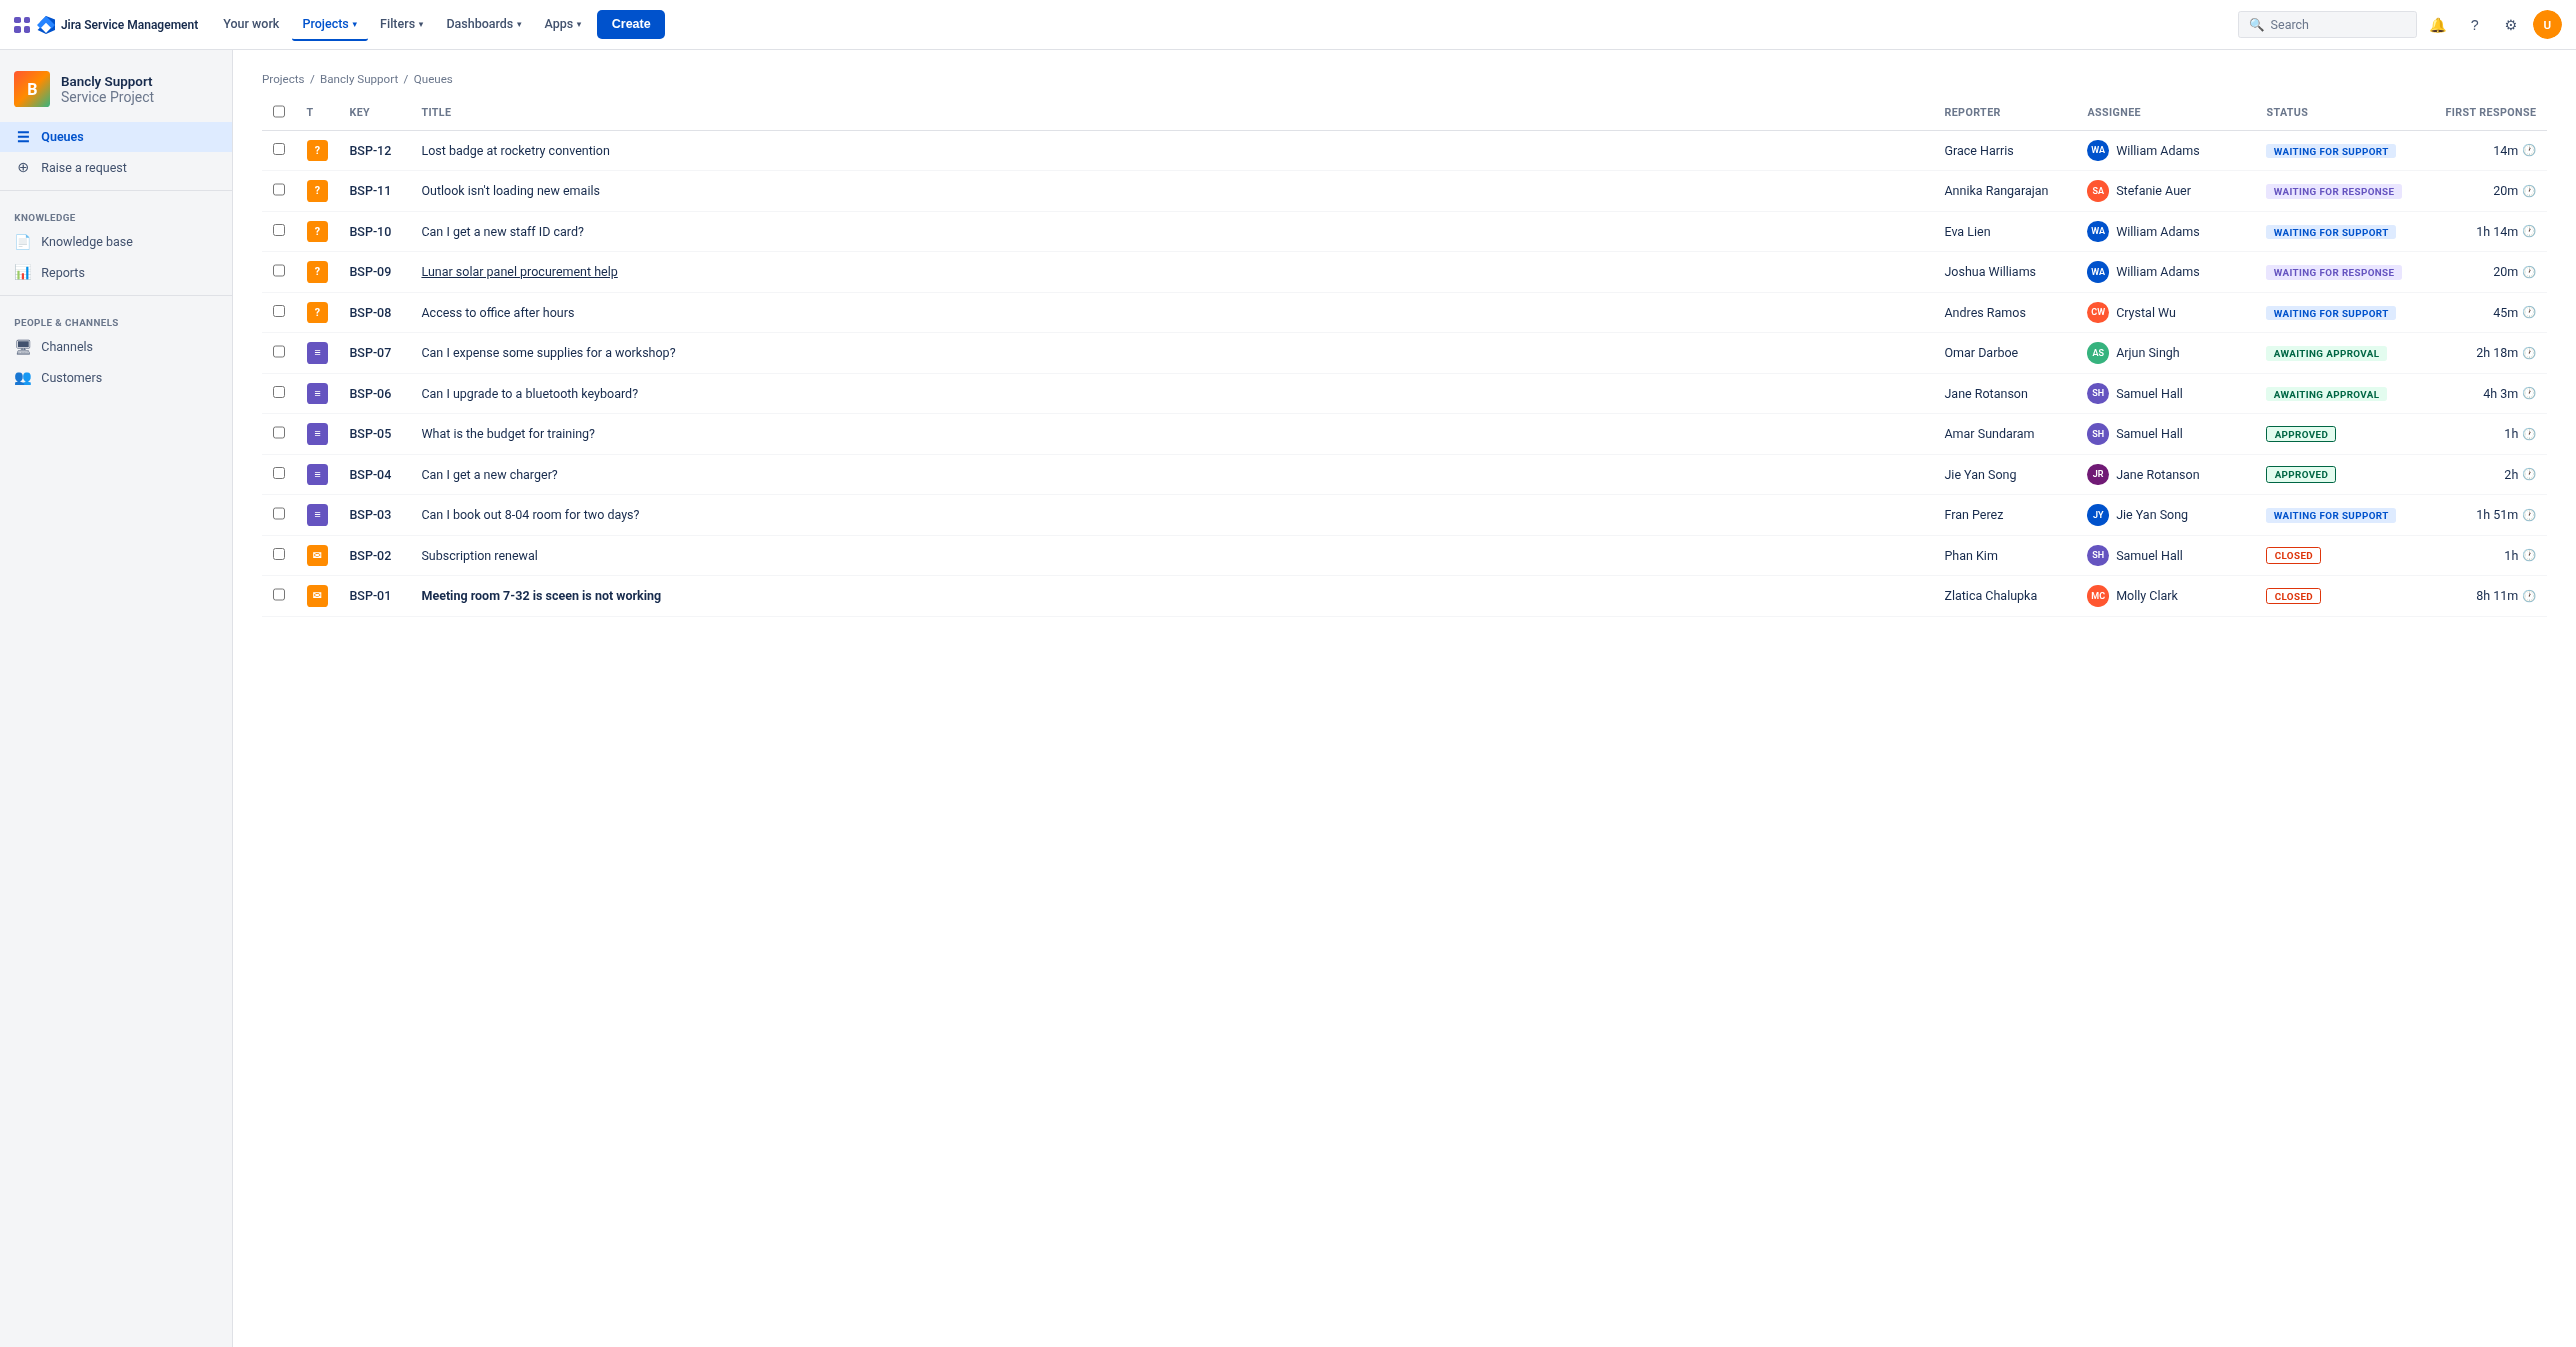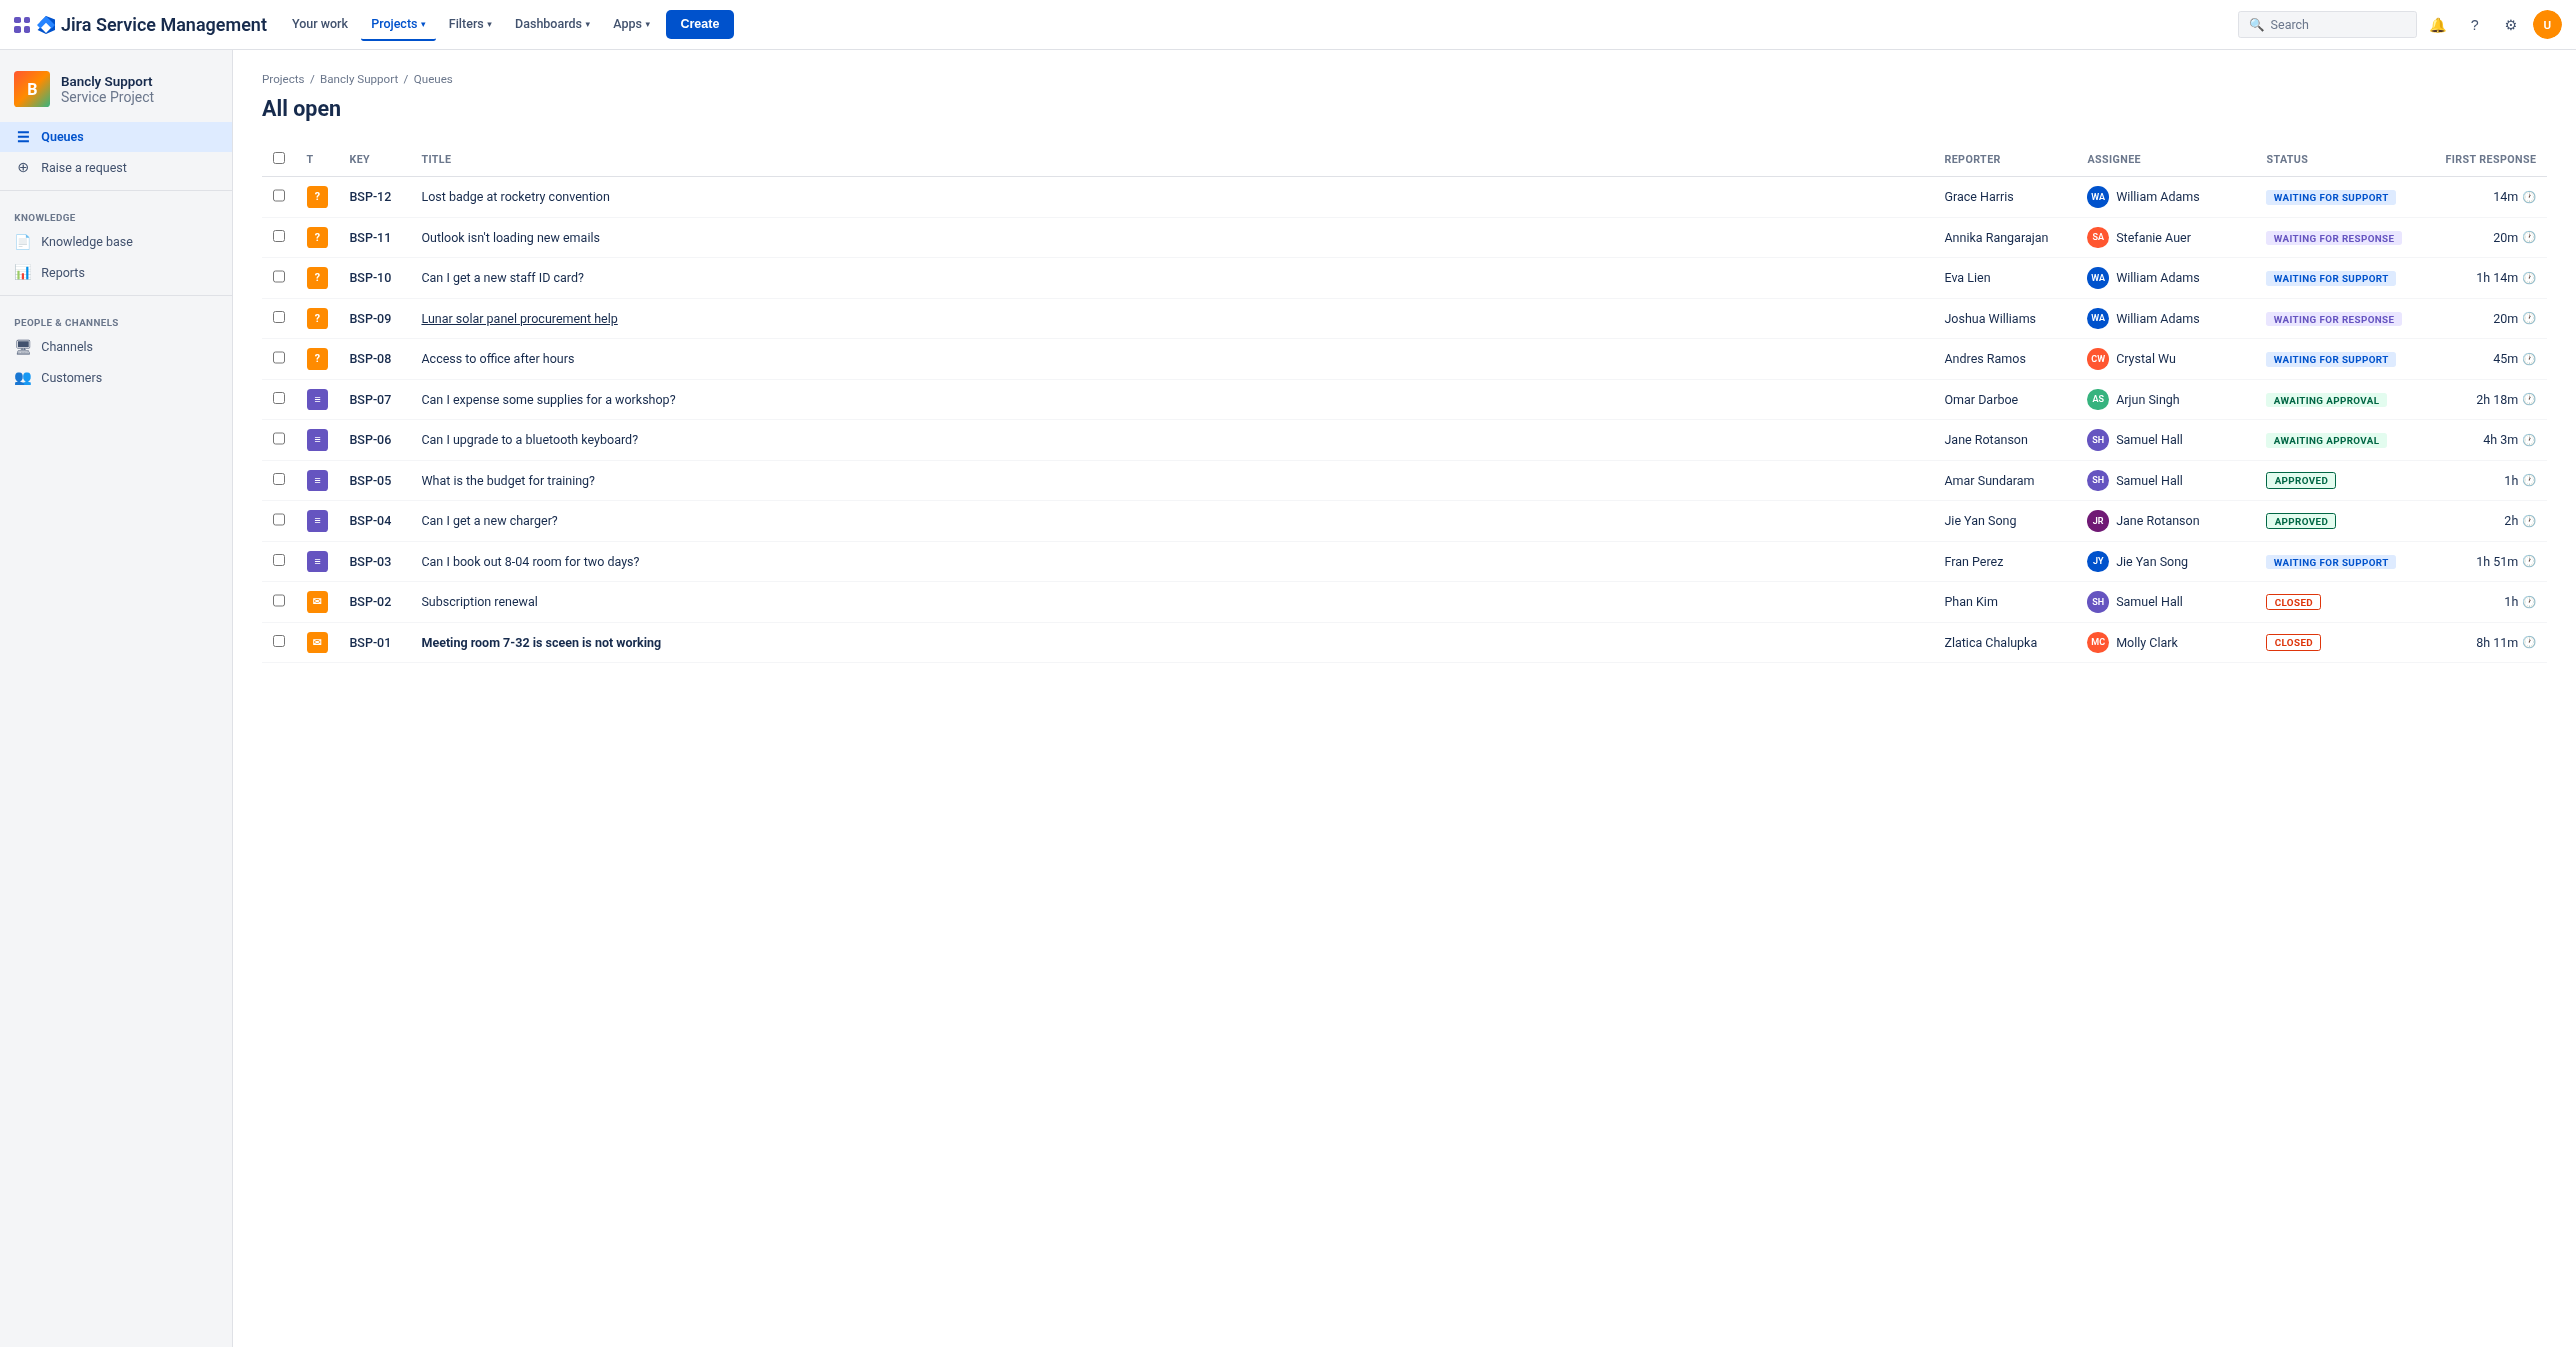--- a/index.html
+++ b/index.html
@@ -6,21 +6,21 @@
     body { font-family: -apple-system, BlinkMacSystemFont, 'Segoe UI', Roboto, sans-serif; font-size: 12.5px; background: #fff; color: #172B4D; }
 
     
     .topnav {
       display: flex; align-items: center; height: 50px;
       background: #fff; border-bottom: 0.9px solid #DFE1E6;
       padding: 0 14.3px; gap: 3.6px; position: fixed; top: 0; left: 0; right: 0; z-index: 100;
     }
     .topnav-logo { display: flex; align-items: center; gap: 7.2px; margin-right: 10.7px; }
     .jira-logo { display: flex; align-items: center; gap: 5.4px; }
-    .jira-title { font-size: 18px; font-weight: 600; color: #172B4D; white-space: nowrap; }
+    .jira-title { font-size: 12px; font-weight: 600; color: #172B4D; white-space: nowrap; }
     .topnav-nav { display: flex; align-items: center; gap: 1.8px; flex: 1; }
     .nav-item {
       padding: 7.2px 10.7px; border-radius: 2.7px; cursor: pointer;
       font-size: 12.5px; color: #42526E; font-weight: 500;
       display: flex; align-items: center; gap: 3.6px;
       border-bottom: 2.7px solid transparent; margin-bottom: -0.9px;
     }
     .nav-item.active { color: #0052CC; border-bottom-color: #0052CC; }
     .nav-arrow { font-size: 9px; }
     .create-btn {
@@ -229,21 +229,20 @@
   </aside>
 
   <main class="main">
     <div class="breadcrumb">
       <a>Projects</a>
       <span class="breadcrumb-sep">/</span>
       <a>Bancly Support</a>
       <span class="breadcrumb-sep">/</span>
       <span>Queues</span>
     </div>
-    <h1 class="page-title">All open</h1>
 
     <table class="queue-table">
       <thead>
         <tr>
           <th class="checkbox-cell"><input type="checkbox" style=""></th>
           <th class="type-cell">T</th>
           <th>Key</th>
           <th>Title</th>
           <th>Reporter</th>
           <th>Assignee</th>

